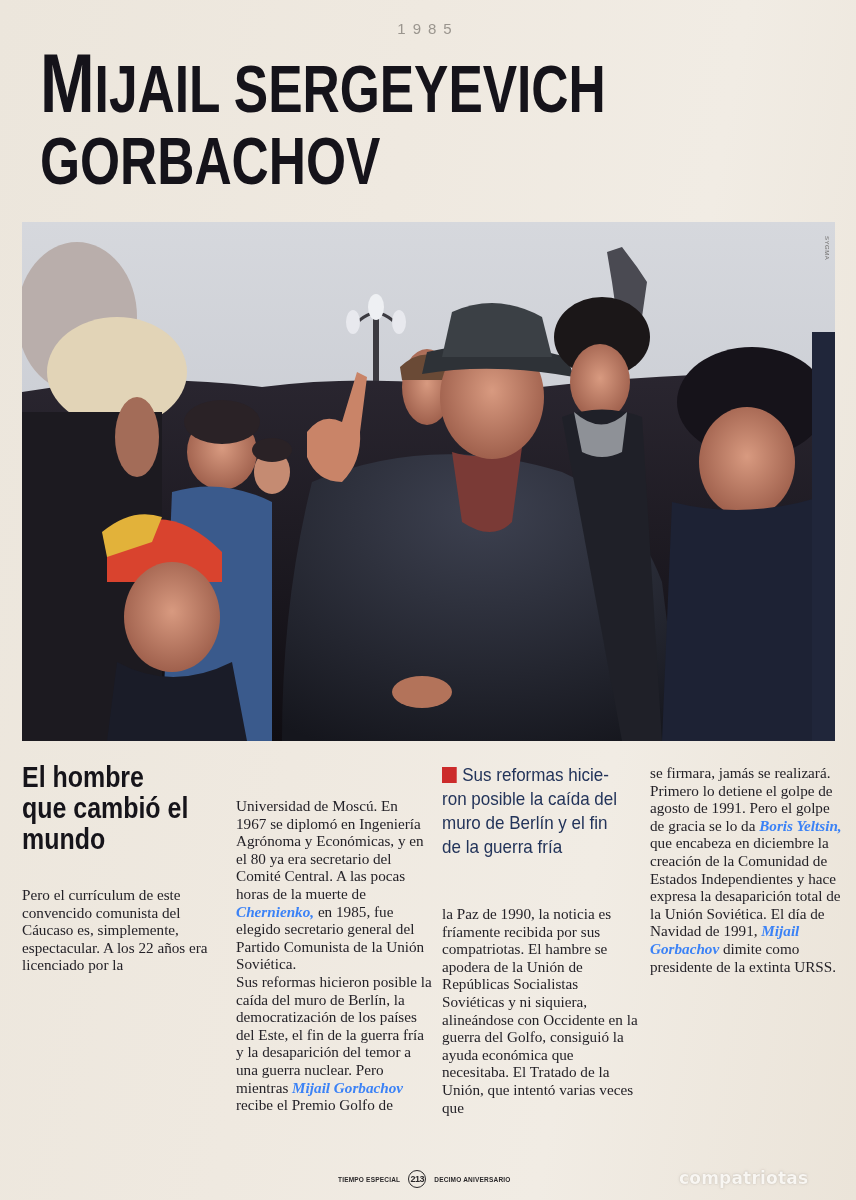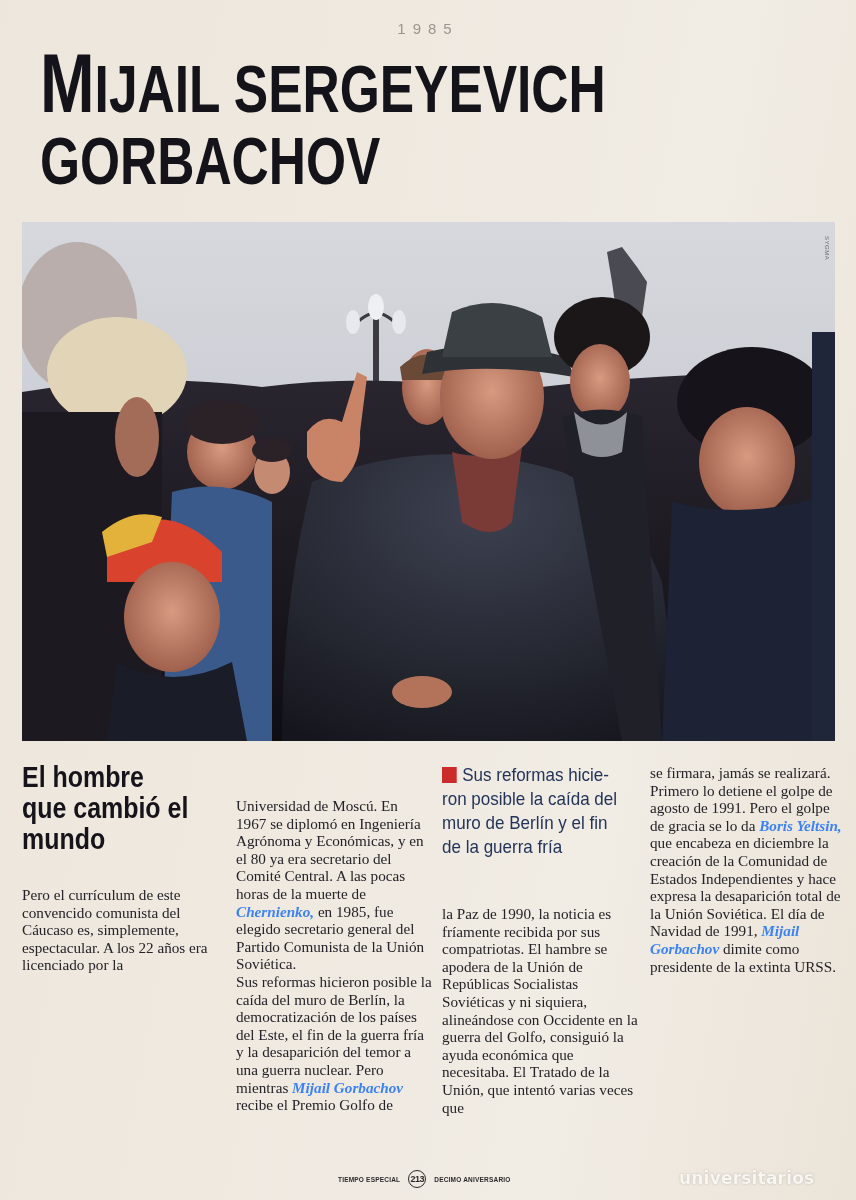--- a/index.html
+++ b/index.html
@@ -199,14 +199,14 @@
   <div class="col col4">
     <p><span>se firmara, jamás se realizará. Primero lo detiene el golpe de agosto de 1991. Pero el golpe de gracia se lo da </span><b>Boris Yeltsin,</b><span> que encabeza en diciembre la creación de la Comunidad de Estados Independientes y hace expresa la desaparición total de la Unión Soviética. El día de Navidad de 1991, </span><b>Mijail Gorbachov</b><span> dimite como presidente de la extinta URSS.</span></p>
   </div>
 
   <div class="footer">
     <span>TIEMPO ESPECIAL</span>
     <span class="pageno">213</span>
     <span>DECIMO ANIVERSARIO</span>
   </div>
 
-  <div class="watermark">universitarios</div>
+  <div class="watermark">compatriotas</div>
 </div>
 
 </body></html>

